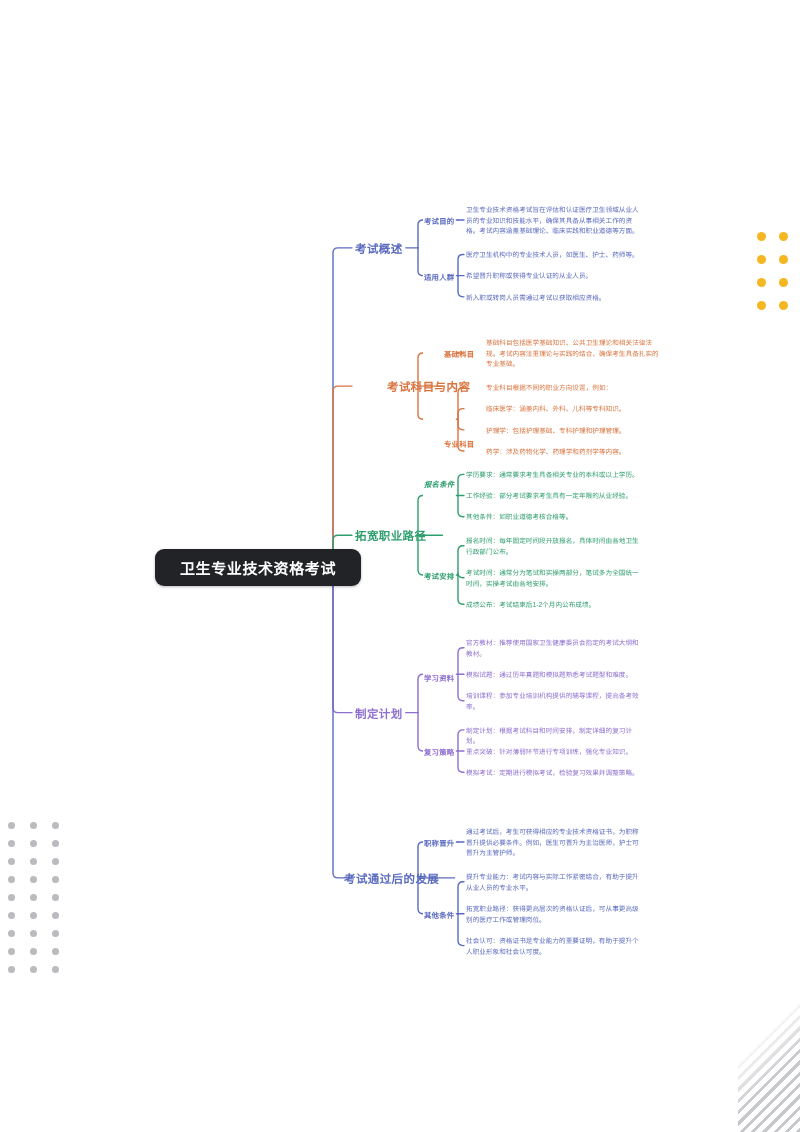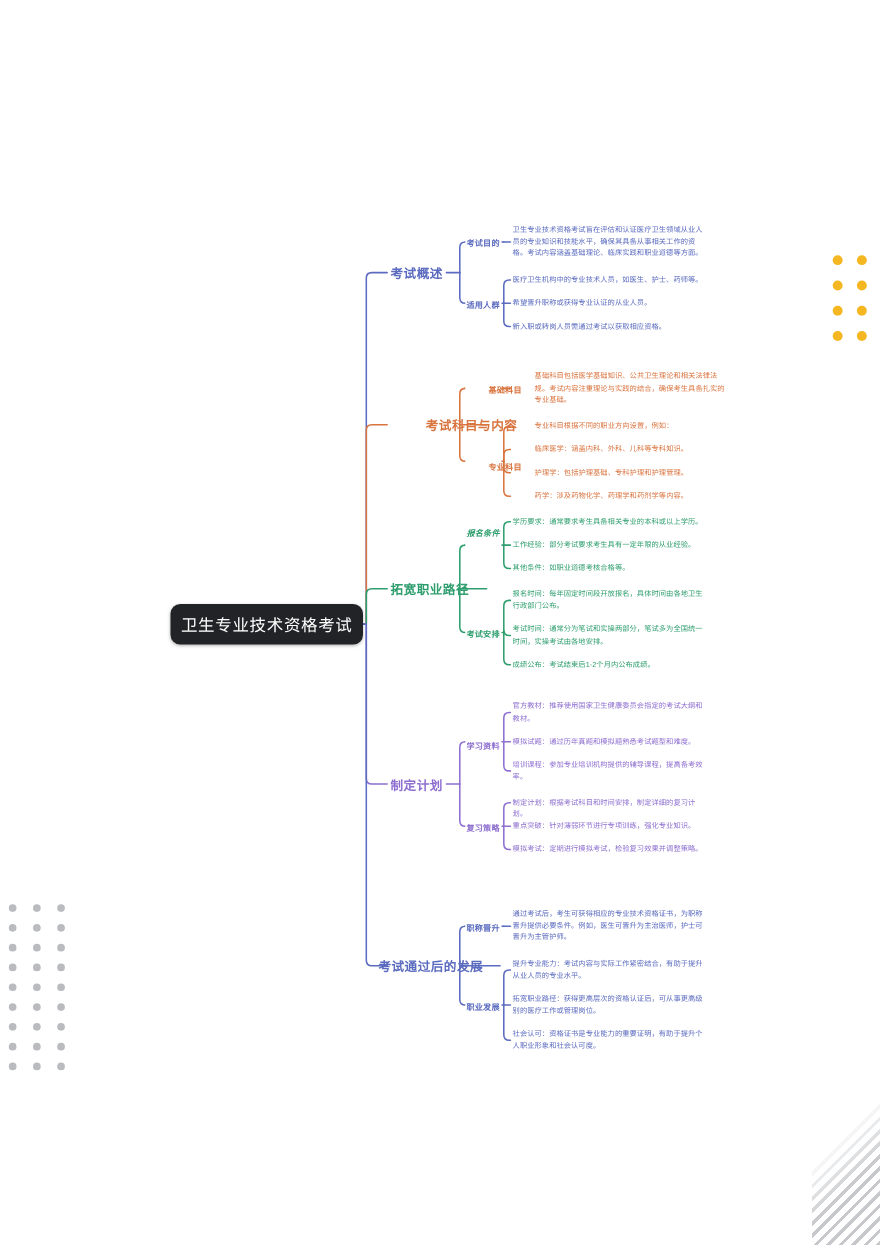--- a/index.html
+++ b/index.html
@@ -62,28 +62,29 @@
   #connectors {
     position: absolute; left: 0; top: 0;
     width: 800px; height: 1132px;
   }
   #connectors path { fill: none; stroke-width: 1.4; }
 
   
   #root-node {
     position: absolute;
     left: 155px; top: 549px;
-    width: 175px; height: 37px;
+    width: 206px; height: 37px;
     background: #222326;
     border-radius: 9px;
     display: flex; align-items: center; justify-content: center;
     color: #ffffff;
     font-size: 15px;
     letter-spacing: 0.6px;
     box-shadow: 0 1px 3px rgba(0,0,0,.28);
+    font-weight: bold;
   }
 
   
   .l1 {
     position: absolute;
     font-size: 11.5px;
     font-weight: bold;
     letter-spacing: .4px;
     white-space: nowrap;
   }
@@ -228,21 +229,21 @@
       <div class="l3 c-blue" style="left: 466px; top: 271.3px; color: rgb(91, 107, 191);">希望晋升职称或获得专业认证的从业人员。</div>
       <div class="l3 c-blue" style="left: 466px; top: 292.5px; color: rgb(91, 107, 191);">新入职或转岗人员需通过考试以获取相应资格。</div>
       <div class="l2 c-blue" style="left: 424px; top: 270.65px; color: rgb(91, 107, 191);">适用人群</div>
       <div class="l1 c-blue" style="left: 355px; top: 239.85px; color: rgb(91, 107, 191);">考试概述</div>
       <div class="l3 c-orange" style="left: 466px; top: 338px; color: rgb(217, 116, 63);">基础科目包括医学基础知识、公共卫生理论和相关法律法规。考试内容注重理论与实践的结合，确保考生具备扎实的专业基础。</div>
       <div class="l2 c-orange" style="left: 424px; top: 348.05px; color: rgb(217, 116, 63);">基础科目</div>
       <div class="l3 c-orange" style="left: 466px; top: 383.1px; color: rgb(217, 116, 63);">专业科目根据不同的职业方向设置，例如：</div>
       <div class="l3 c-orange" style="left: 466px; top: 404.3px; color: rgb(217, 116, 63);">临床医学：涵盖内科、外科、儿科等专科知识。</div>
       <div class="l3 c-orange" style="left: 466px; top: 425.5px; color: rgb(217, 116, 63);">护理学：包括护理基础、专科护理和护理管理。</div>
       <div class="l3 c-orange" style="left: 466px; top: 446.7px; color: rgb(217, 116, 63);">药学：涉及药物化学、药理学和药剂学等内容。</div>
-      <div class="l2 c-orange" style="left: 424px; top: 418px; color: rgb(217, 116, 63);">专业科目</div>
+      <div class="l2 c-orange" style="left: 424px; top: 438px; color: rgb(217, 116, 63);">专业科目</div>
       <div class="l1 c-orange" style="left: 355px; top: 378.15px; color: rgb(217, 116, 63); margin-left: 12px;">考试科目与内容</div>
       <div class="l3 c-green" style="left: 466px; top: 470px; color: rgb(47, 158, 110);">学历要求：通常要求考生具备相关专业的本科或以上学历。</div>
       <div class="l3 c-green" style="left: 466px; top: 491.2px; color: rgb(47, 158, 110);">工作经验：部分考试要求考生具有一定年限的从业经验。</div>
       <div class="l3 c-green" style="left: 466px; top: 512.4px; color: rgb(47, 158, 110);">其他条件：如职业道德考核合格等。</div>
       <div class="l2 c-green" style="left: 424px; top: 478px; color: rgb(47, 158, 110); font-style: italic;">报名条件</div>
       <div class="l3 c-green" style="left: 466px; top: 536.1px; color: rgb(47, 158, 110);">报名时间：每年固定时间段开放报名，具体时间由各地卫生行政部门公布。</div>
       <div class="l3 c-green" style="left: 466px; top: 568px; color: rgb(47, 158, 110);">考试时间：通常分为笔试和实操两部分，笔试多为全国统一时间，实操考试由各地安排。</div>
       <div class="l3 c-green" style="left: 466px; top: 599.9px; color: rgb(47, 158, 110);">成绩公布：考试结束后1-2个月内公布成绩。</div>
       <div class="l2 c-green" style="left: 424px; top: 570.025px; color: rgb(47, 158, 110);">考试安排</div>
       <div class="l1 c-green" style="left: 355px; top: 527.288px; color: rgb(47, 158, 110);">拓宽职业路径</div>
@@ -253,17 +254,17 @@
       <div class="l3 c-purple" style="left: 466px; top: 725.5px; color: rgb(142, 111, 208);">制定计划：根据考试科目和时间安排，制定详细的复习计划。</div>
       <div class="l3 c-purple" style="left: 466px; top: 746.7px; color: rgb(142, 111, 208);">重点突破：针对薄弱环节进行专项训练，强化专业知识。</div>
       <div class="l3 c-purple" style="left: 466px; top: 767.9px; color: rgb(142, 111, 208);">模拟考试：定期进行模拟考试，检验复习效果并调整策略。</div>
       <div class="l2 c-purple" style="left: 424px; top: 746.05px; color: rgb(142, 111, 208);">复习策略</div>
       <div class="l1 c-purple" style="left: 355px; top: 704.65px; color: rgb(142, 111, 208);">制定计划</div>
       <div class="l3 c-blue" style="left: 466px; top: 827px; color: rgb(91, 107, 191);">通过考试后，考生可获得相应的专业技术资格证书，为职称晋升提供必要条件。例如，医生可晋升为主治医师，护士可晋升为主管护师。</div>
       <div class="l2 c-blue" style="left: 424px; top: 837.05px; color: rgb(91, 107, 191); text-align: right;">职称晋升</div>
       <div class="l3 c-blue" style="left: 466px; top: 872.1px; color: rgb(91, 107, 191);">提升专业能力：考试内容与实际工作紧密结合，有助于提升从业人员的专业水平。</div>
       <div class="l3 c-blue" style="left: 466px; top: 904px; color: rgb(91, 107, 191);">拓宽职业路径：获得更高层次的资格认证后，可从事更高级别的医疗工作或管理岗位。</div>
       <div class="l3 c-blue" style="left: 466px; top: 935.9px; color: rgb(91, 107, 191);">社会认可：资格证书是专业能力的重要证明，有助于提升个人职业形象和社会认可度。</div>
-      <div class="l2 c-blue" style="left: 424px; top: 908.7px; color: rgb(91, 107, 191);">职业发展</div>
+      <div class="l2 c-blue" style="left: 424px; top: 908.7px; color: rgb(91, 107, 191);">其他条件</div>
       <div class="l1 c-blue" style="left: 344px; top: 869.875px; color: rgb(91, 107, 191);">考试通过后的发展</div>
     </div>
 
 </div>
 
 </body></html>

